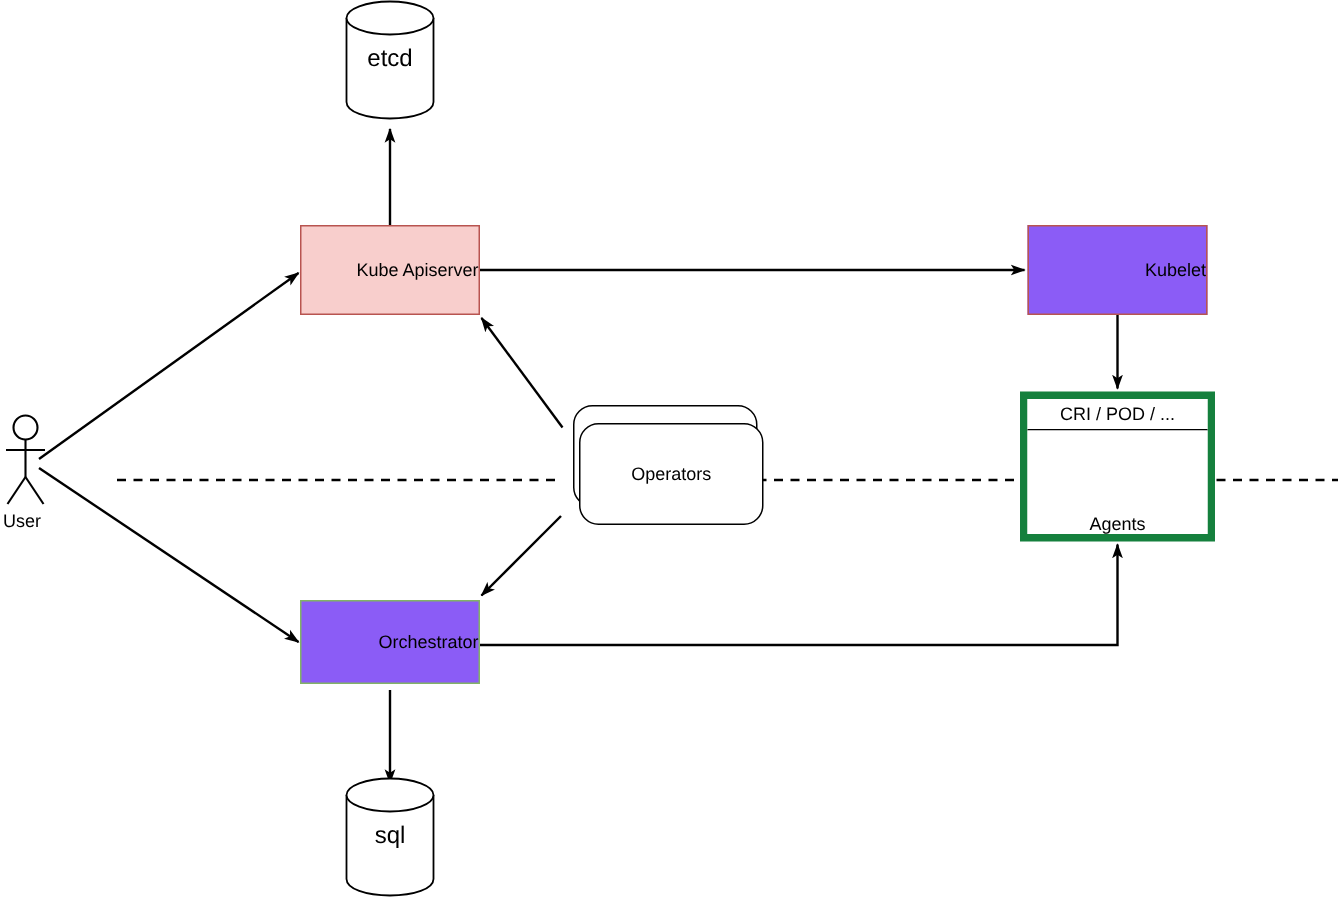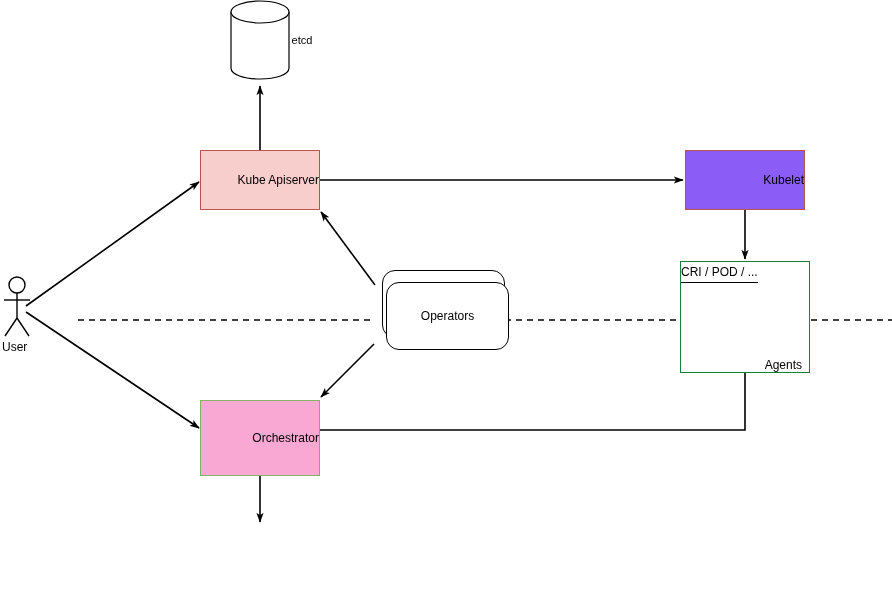--- a/index.html
+++ b/index.html
@@ -43,34 +43,34 @@
     left: 200px; top: 150px; width: 120px; height: 60px;
     background: #f8cecc;
     border: 1px solid #b85450;
   }
   .box-kubelet {
     left: 685px; top: 150px; width: 120px; height: 60px;
     background: #8b5cf6;
     border: 1px solid #b85450;
   }
   .box-orchestrator {
-    left: 200px; top: 400px; width: 120px; height: 76px;
-    background: #f9a8d4;
+    left: 200px; top: 400px; width: 120px; height: 56px;
+    background: #8b5cf6;
     border: 1px solid #82b366;
   }
 
   
   .agents-wrap {
     position: absolute;
-    left: 680px; top: 261px; width: 130px; height: 112px;
-    box-sizing: border-box;
-    border: 1px solid #15803d;
-    background: #ffffff;
-    display: flex;
-    flex-direction: row;
+    left: 680px; top: 261px; width: 130px; height: 100px;
+    box-sizing: border-box;
+    border: 5px solid #15803d;
+    background: #ffffff;
+    display: flex;
+    flex-direction: column;
   }
   .agents-band {
     box-sizing: border-box;
     display: flex;
     align-items: center;
     justify-content: center;
     font-size: 12px;
     color: #000000;
     background: #ffffff;
   }
@@ -123,23 +123,22 @@
   }
   .cyl-etcd { left: 230px; top: 0px; }
   .cyl-sql  { left: 230px; top: 518px; }
   .cyl svg { display: block; }
   .cyl-label {
     position: absolute;
     left: 0; top: 0; width: 60px; height: 80px;
     display: flex;
     align-items: center;
     justify-content: center;
-    font-size: 11px;
-    color: #000000;
-    padding-left: 42px;
+    font-size: 16px;
+    color: #000000;
   }
 
   
   .actor {
     position: absolute;
     left: 2px; top: 276px; width: 46px; height: 80px;
   }
   .actor svg { display: block; }
   .actor-label {
     position: absolute;
@@ -187,20 +186,27 @@
   </svg>
 
   <div class="cyl cyl-etcd">
     <svg width="60" height="80" viewBox="0 0 60 80" xmlns="http://www.w3.org/2000/svg">
       <path d="M1,12 L1,68 C1,74.6 14,79 30,79 C46,79 59,74.6 59,68 L59,12" fill="#ffffff" stroke="#000000" stroke-width="1.2"></path>
       <ellipse cx="30" cy="12" rx="29" ry="11" fill="#ffffff" stroke="#000000" stroke-width="1.2"></ellipse>
     </svg>
     <div class="cyl-label">etcd</div>
   </div>
 
+  <div class="cyl cyl-sql">
+    <svg width="60" height="80" viewBox="0 0 60 80" xmlns="http://www.w3.org/2000/svg">
+      <path d="M1,12 L1,68 C1,74.6 14,79 30,79 C46,79 59,74.6 59,68 L59,12" fill="#ffffff" stroke="#000000" stroke-width="1.2"></path>
+      <ellipse cx="30" cy="12" rx="29" ry="11" fill="#ffffff" stroke="#000000" stroke-width="1.2"></ellipse>
+    </svg>
+    <div class="cyl-label">sql</div>
+  </div>
 
   <div class="node box-apiserver">
     <span>Kube Apiserver</span>
   </div>
 
   <div class="node box-kubelet">
     <span>Kubelet</span>
   </div>
 
   <div class="node box-orchestrator">

